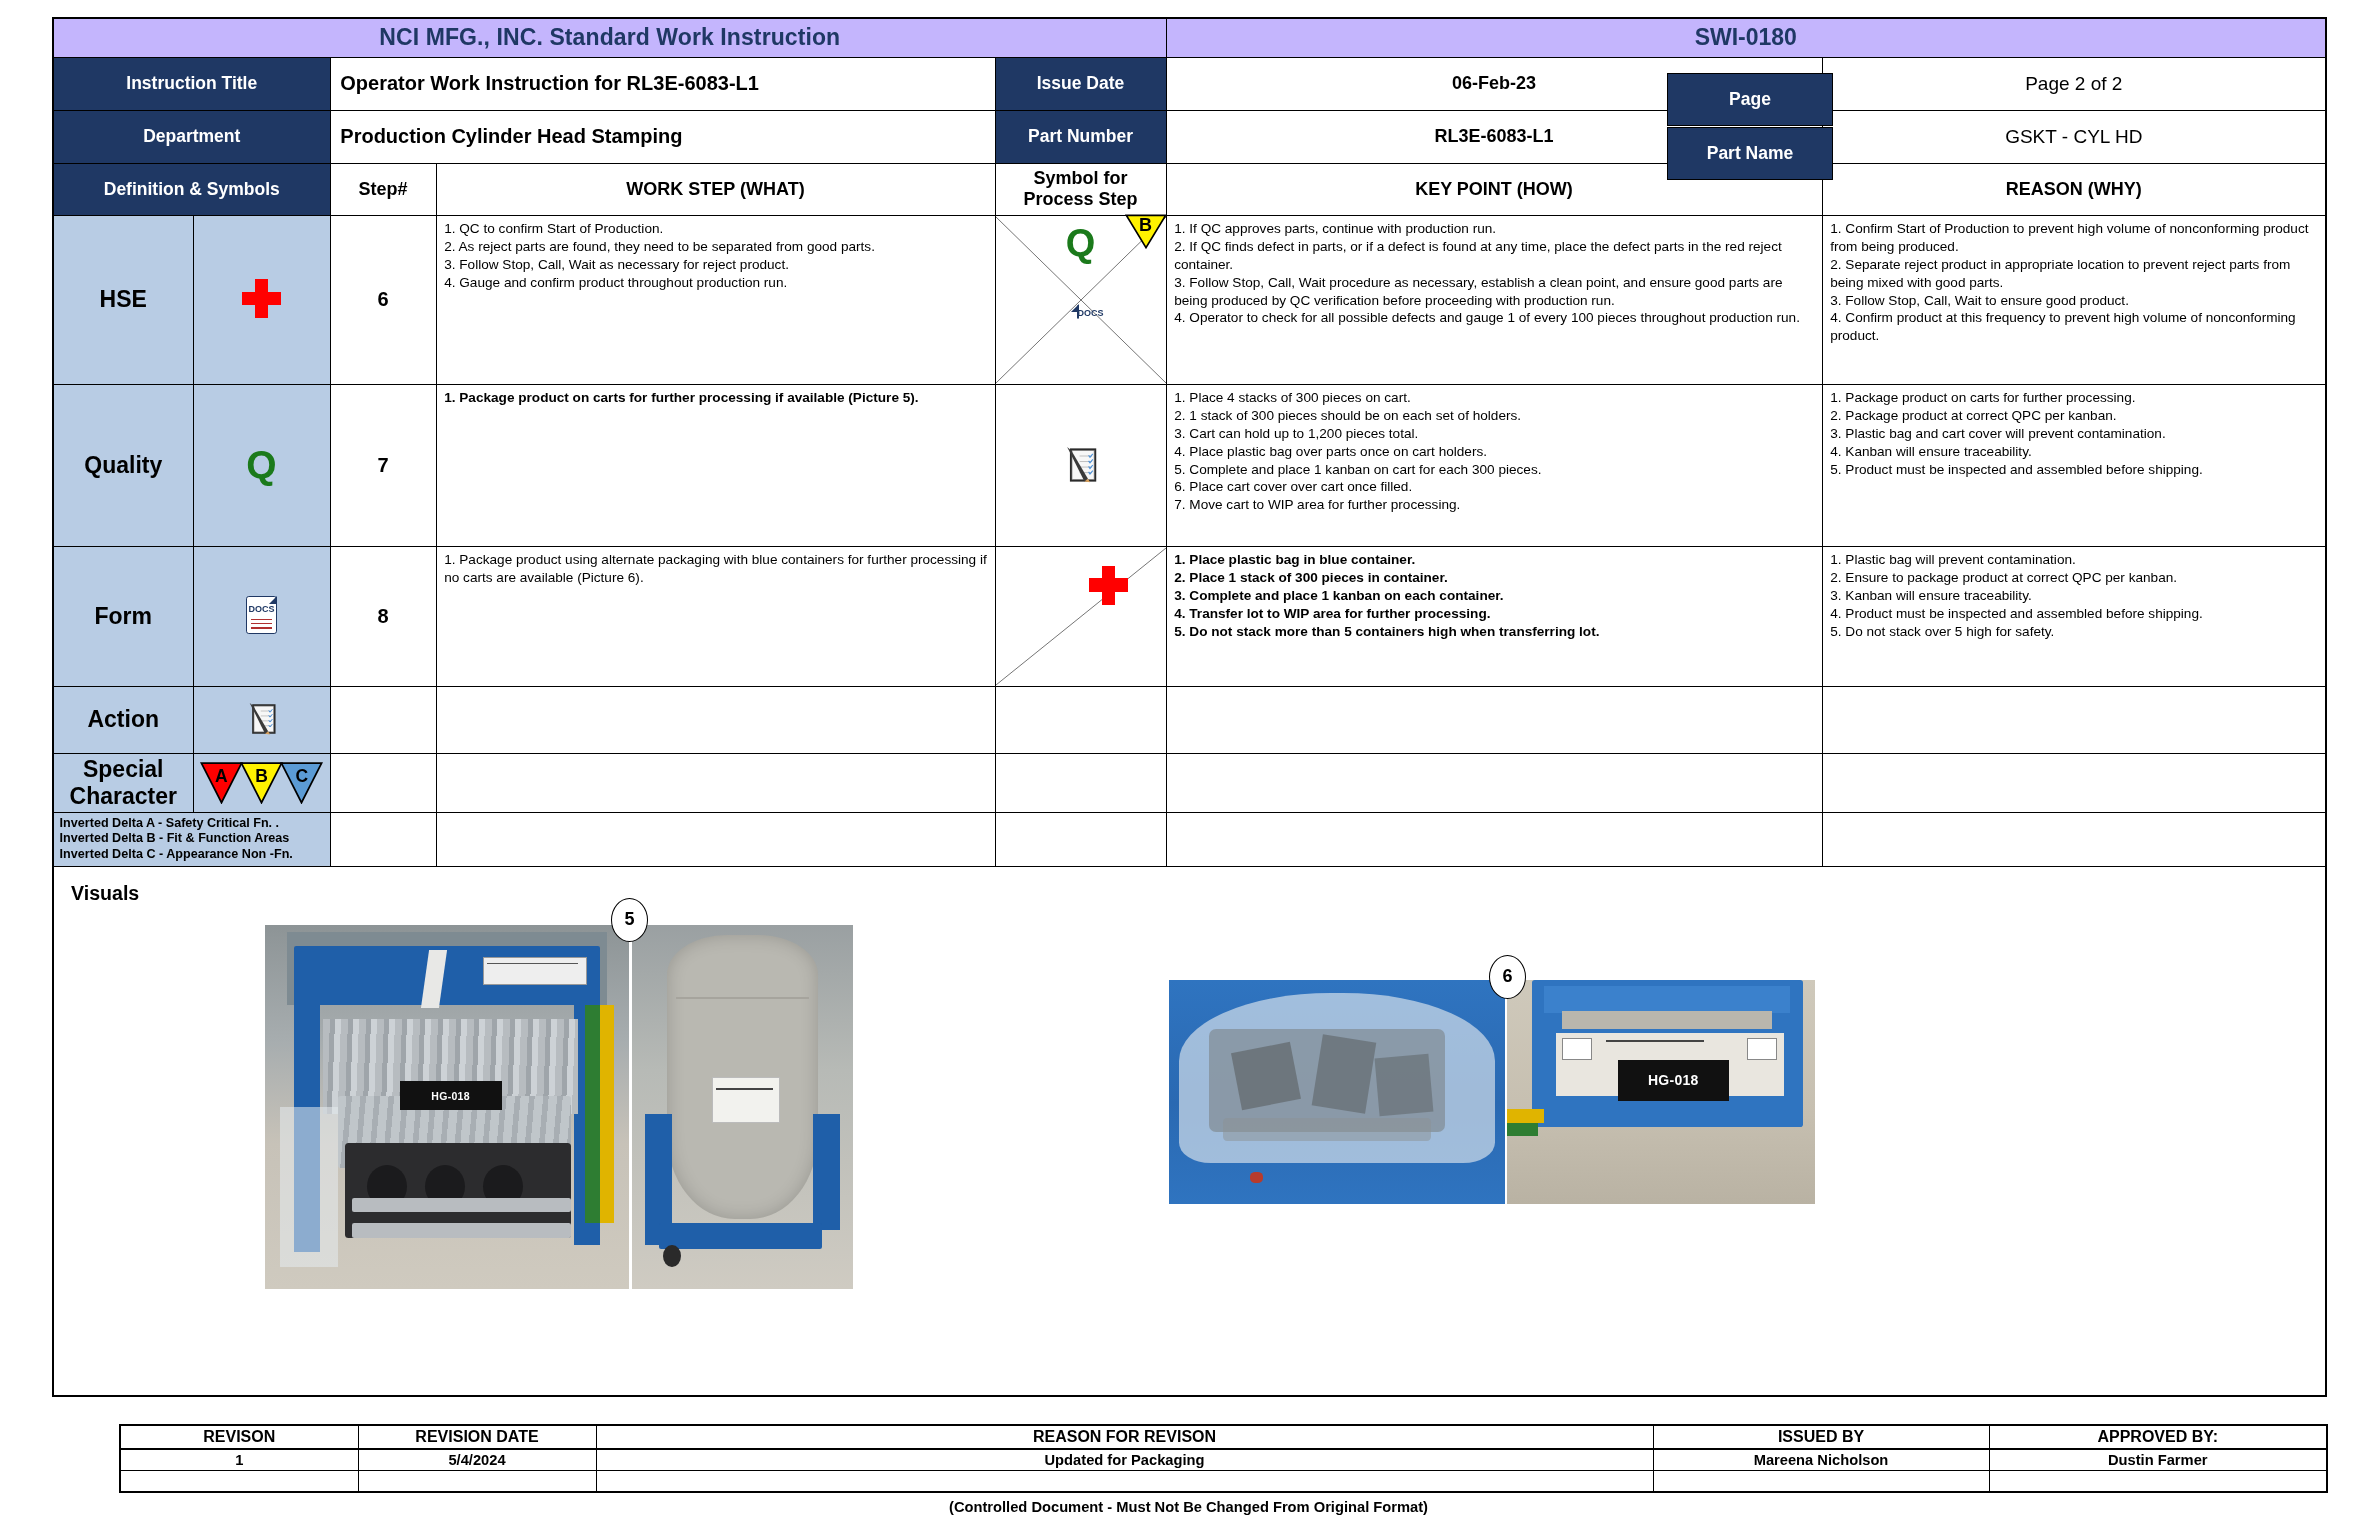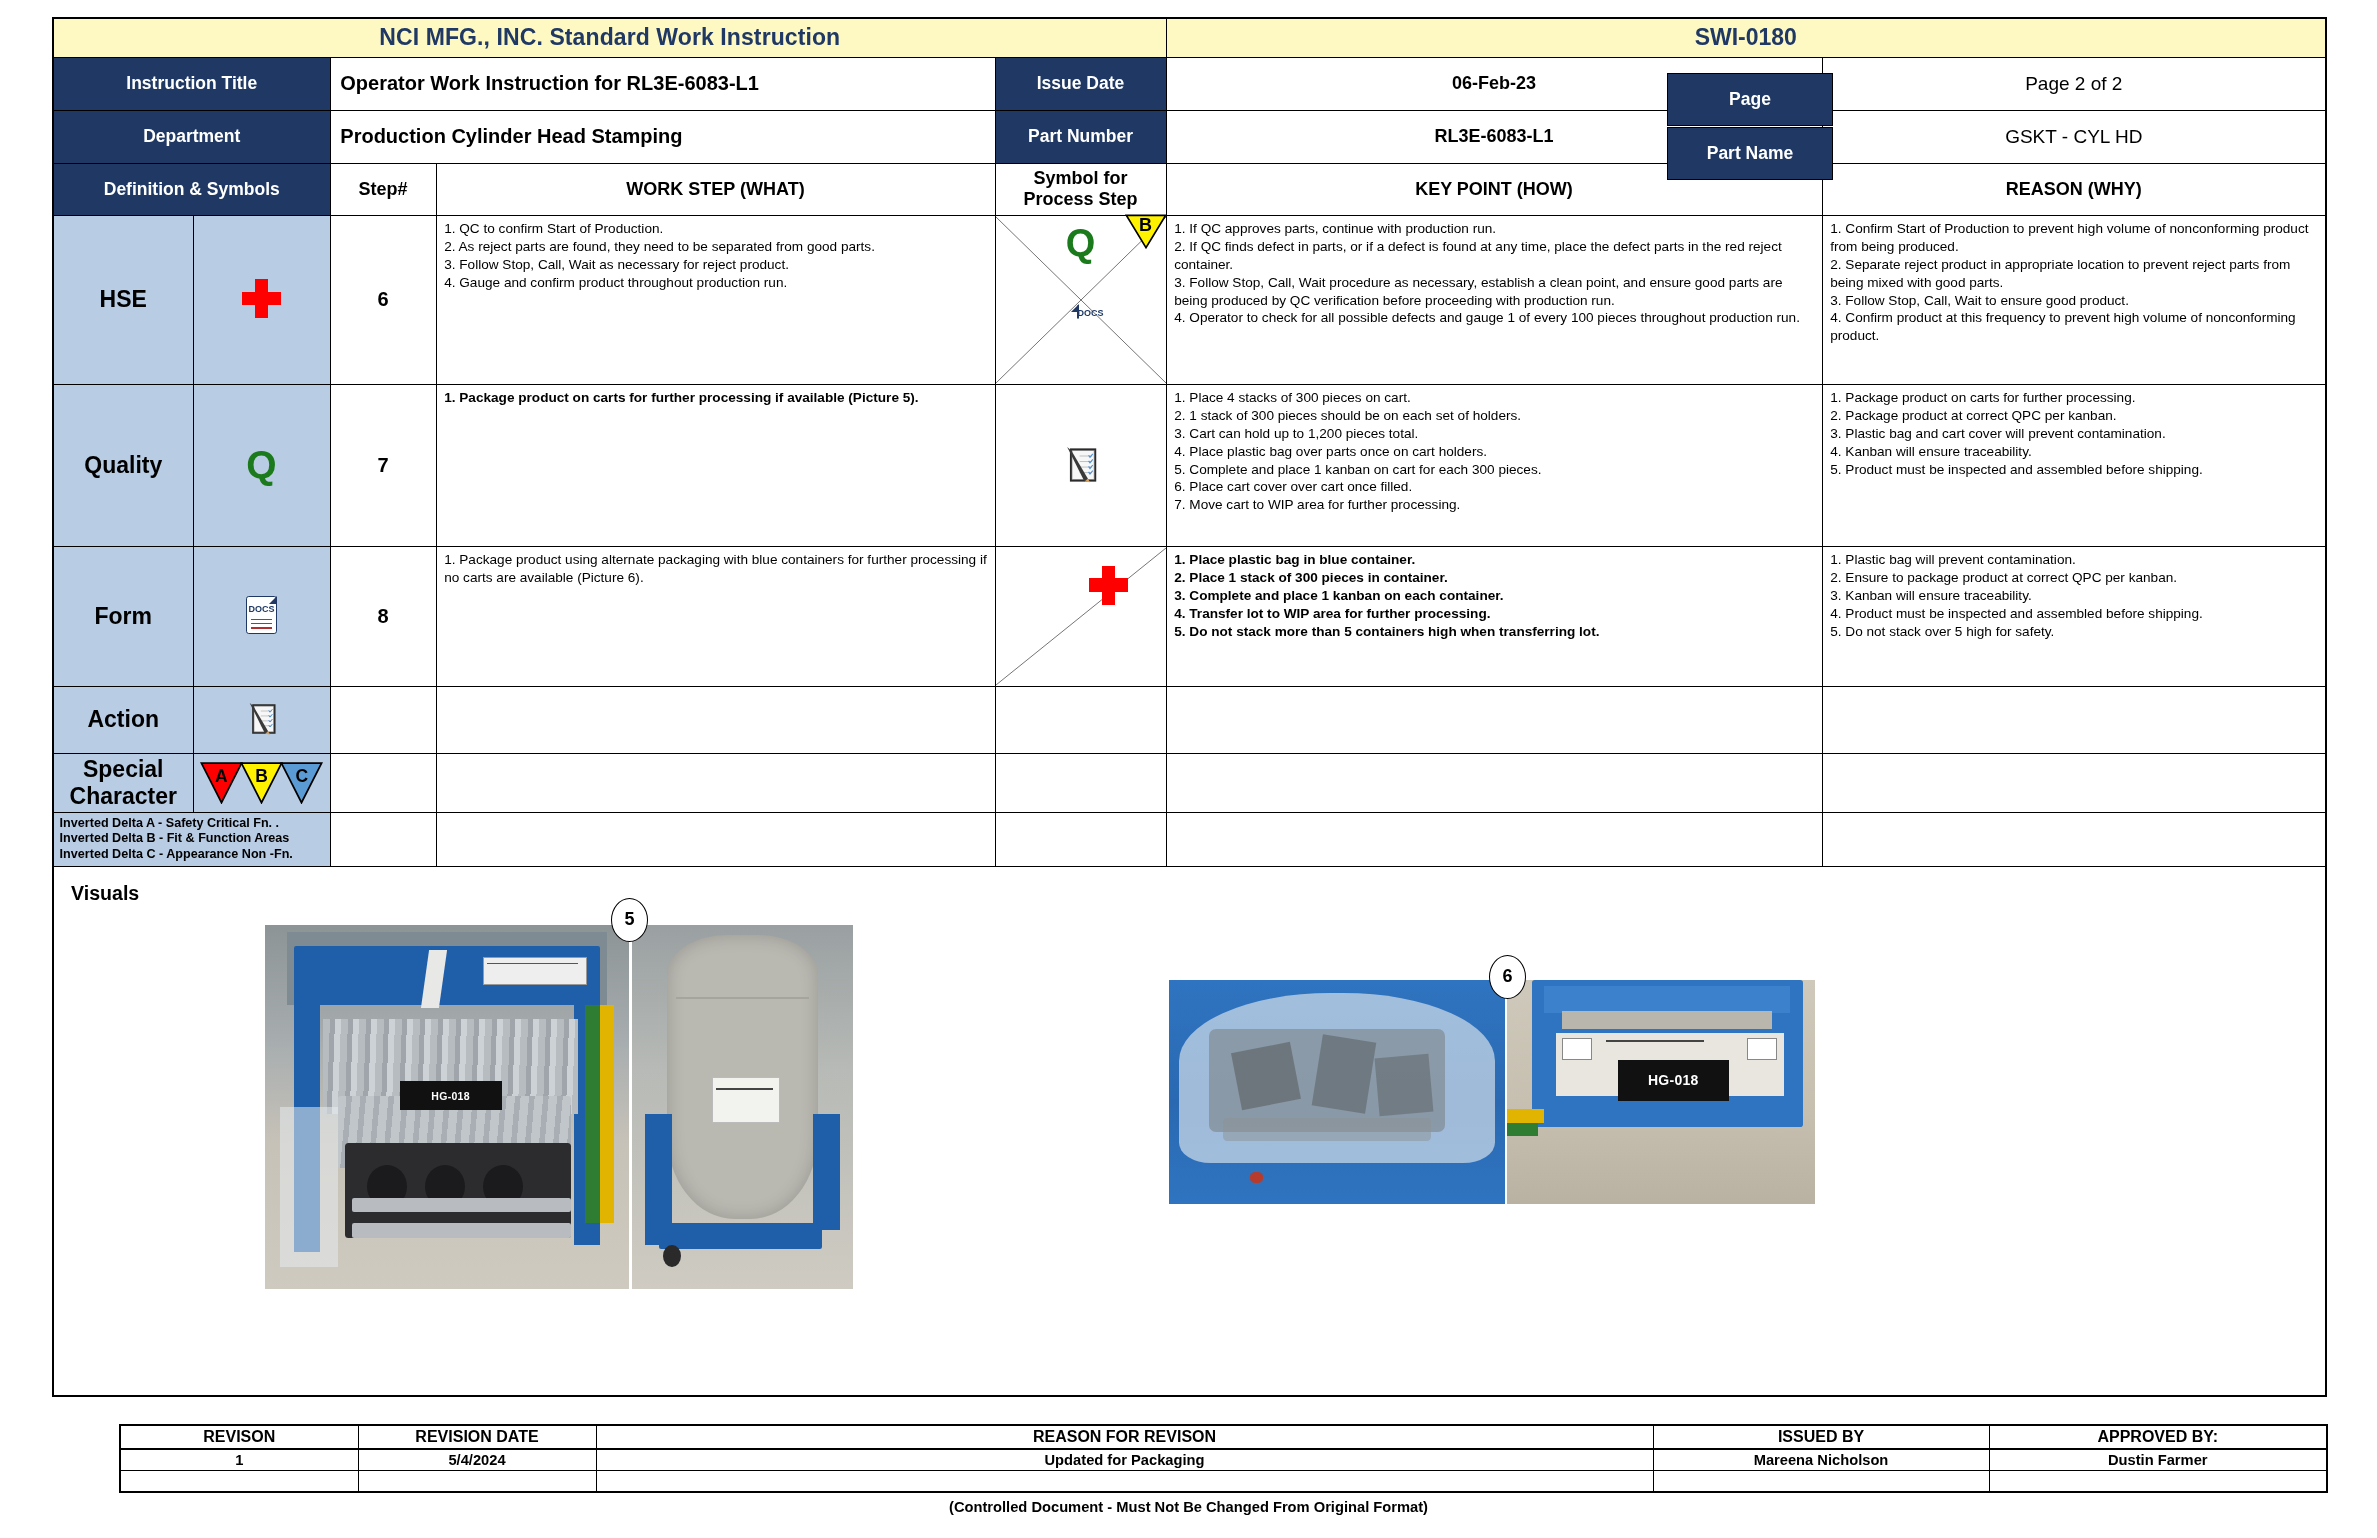--- a/index.html
+++ b/index.html
@@ -15,21 +15,21 @@
   table{border-collapse:collapse;table-layout:fixed;}
   td,th{vertical-align:middle;box-sizing:border-box;}
 
   .outer{
     position:absolute;left:52px;top:17px;width:2274px;
     border:2.8px solid #000;
   }
   .outer td{border:1.4px solid #000;}
 
   .navy{background:#1F3864;color:#fff;font-weight:bold;text-align:center;}
-  .lightband{background:#fef9c3;color:#1F3864;font-weight:bold;}
+  .lightband{background:#c4b5fd;color:#1F3864;font-weight:bold;}
   .lightblue{background:#B8CCE4;}
 
   .title-main{font-size:23px;letter-spacing:0.1px;}
   .doc-id{font-size:23px;}
 
   .lbl{font-size:17.5px;}
   .val{font-size:18px;font-weight:bold;text-align:center;}
   .val-left{font-size:20px;font-weight:bold;text-align:left;padding-left:9.8px;}
   .val-plain{font-size:19px;text-align:center;}
 

